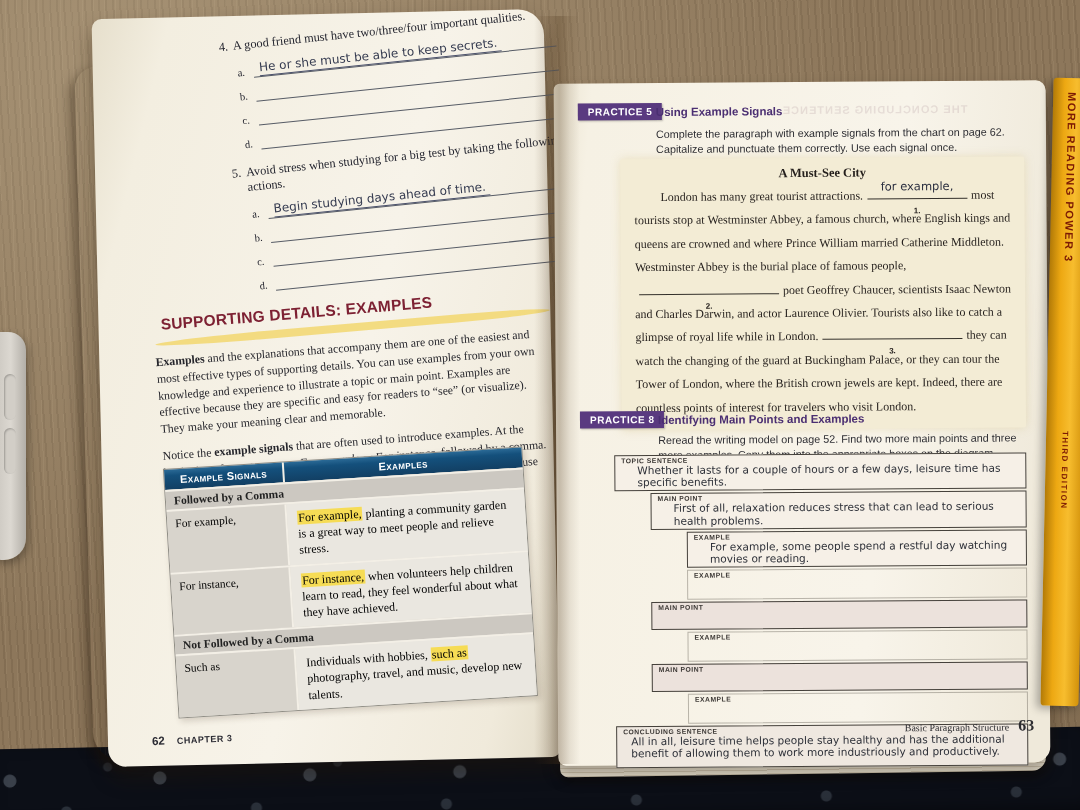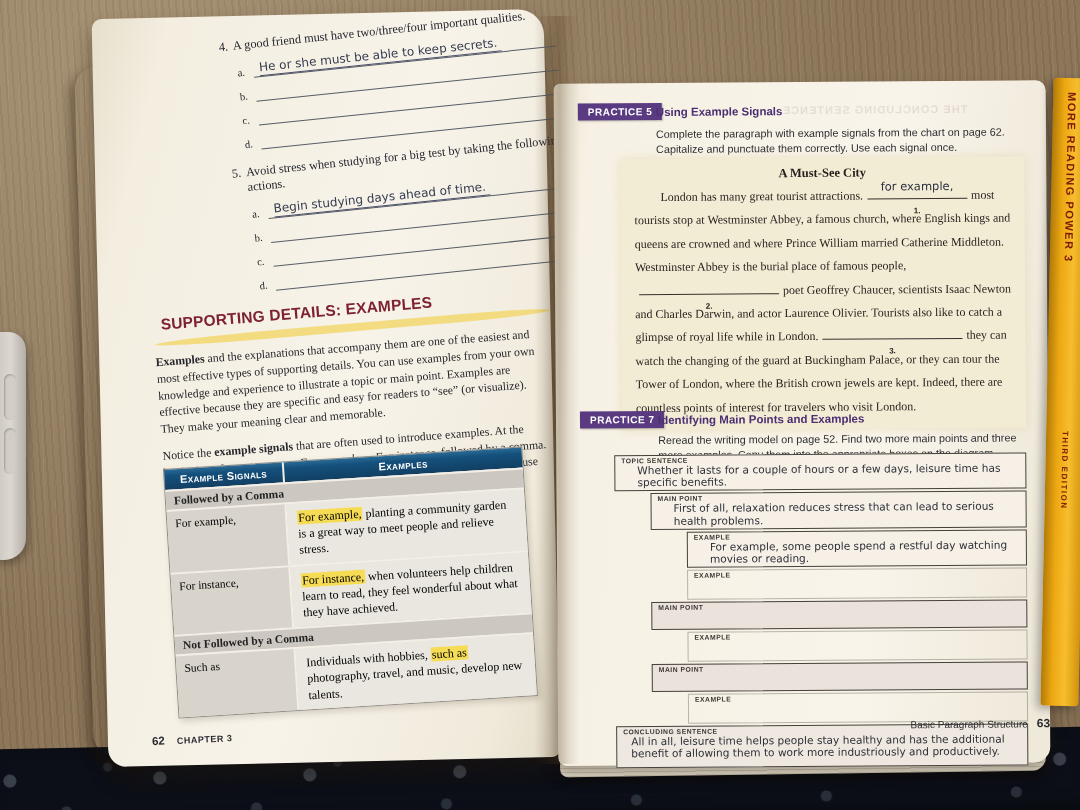--- a/index.html
+++ b/index.html
@@ -120,24 +120,24 @@
     font-size:6.8px;letter-spacing:0.5px;color:#3c3835;}
   .dbox .dtext{display:block;font-family:"DejaVu Sans",sans-serif;font-size:10.6px;color:#2d3038;
     line-height:1.15;padding-left:16px;}
   .d-main{margin-left:36px;}
   .d-example{margin-left:72px;}
   .d-empty-ex{border-color:rgba(90,84,76,0.40);background:transparent;height:30px;}
   .d-empty-main{background:#ece2dc;border-width:1.6px;height:28px;}
   .d-concluding{background:#efe8e0;height:42px;}
   .d-concluding .dtext{padding-left:8px;}
   .d-filled{min-height:24px;}
-  .right-footer{position:absolute;right:0;top:636px;display:flex;align-items:baseline;gap:9px;
-    font-family:Liberation Sans, sans-serif;color:#2c2c30;}
+  .right-footer{position:absolute;right:16px;top:636px;display:flex;align-items:baseline;gap:9px;
+    font-family:Liberation Serif, serif;color:#2c2c30;}
   .rf-sec{font-size:10px;}
-  .rf-num{font-weight:bold;font-size:12px;}
+  .rf-num{font-weight:bold;font-size:16px;}
 </style>
 </head>
 <body>
 
 <div class="scene">
 
   <div class="fabric"></div>
   <div class="stack-left"></div>
   <div class="stack-bottom-right"></div>
 
@@ -246,21 +246,21 @@
     <div class="prac-title" style="left:102px;top:23px;">Using Example Signals</div>
     <div class="prac-instr" style="left:102px;top:44px;width:372px;">Complete the paragraph with example signals from the chart on page 62. Capitalize and punctuate them correctly. Use each signal once.</div>
 
     <div class="passage">
       <div class="passage-title">A Must-See City</div>
       <div class="passage-body">
         <span>London has many great tourist attractions.</span><span class="blank w1"><span class="blank-writing">for example,</span><span class="blank-num">1.</span></span><span>most tourists stop at Westminster Abbey, a famous church, where English kings and queens are crowned and where Prince William married Catherine Middleton. Westminster Abbey is the burial place of famous people,</span><span class="blank w2"><span class="blank-writing"></span><span class="blank-num">2.</span></span><span>poet Geoffrey Chaucer, scientists Isaac Newton and Charles Darwin, and actor Laurence Olivier. Tourists also like to catch a glimpse of royal life while in London.</span><span class="blank w3"><span class="blank-writing"></span><span class="blank-num">3.</span></span><span>they can watch the changing of the guard at Buckingham Palace, or they can tour the Tower of London, where the British crown jewels are kept. Indeed, there are countless points of interest for travelers who visit London.</span>
       </div>
     </div>
 
-    <div class="badge" style="left:24px;top:328px;">PRACTICE 7</div>
+    <div class="badge" style="left:24px;top:328px;">PRACTICE 8</div>
     <div class="prac-title" style="left:102px;top:331px;">Identifying Main Points and Examples</div>
     <div class="prac-instr" style="left:102px;top:350px;width:380px;">Reread the writing model on page 52. Find two more main points and three more examples. Copy them into the appropriate boxes on the diagram.</div>
 
     <div class="diagram">
       <div class="dbox d-filled">
         <span class="dlabel">TOPIC SENTENCE</span>
         <span class="dtext handwriting">Whether it lasts for a couple of hours or a few days, leisure time has specific benefits.</span>
       </div>
       <div class="dbox d-main d-filled">
         <span class="dlabel">MAIN POINT</span>

